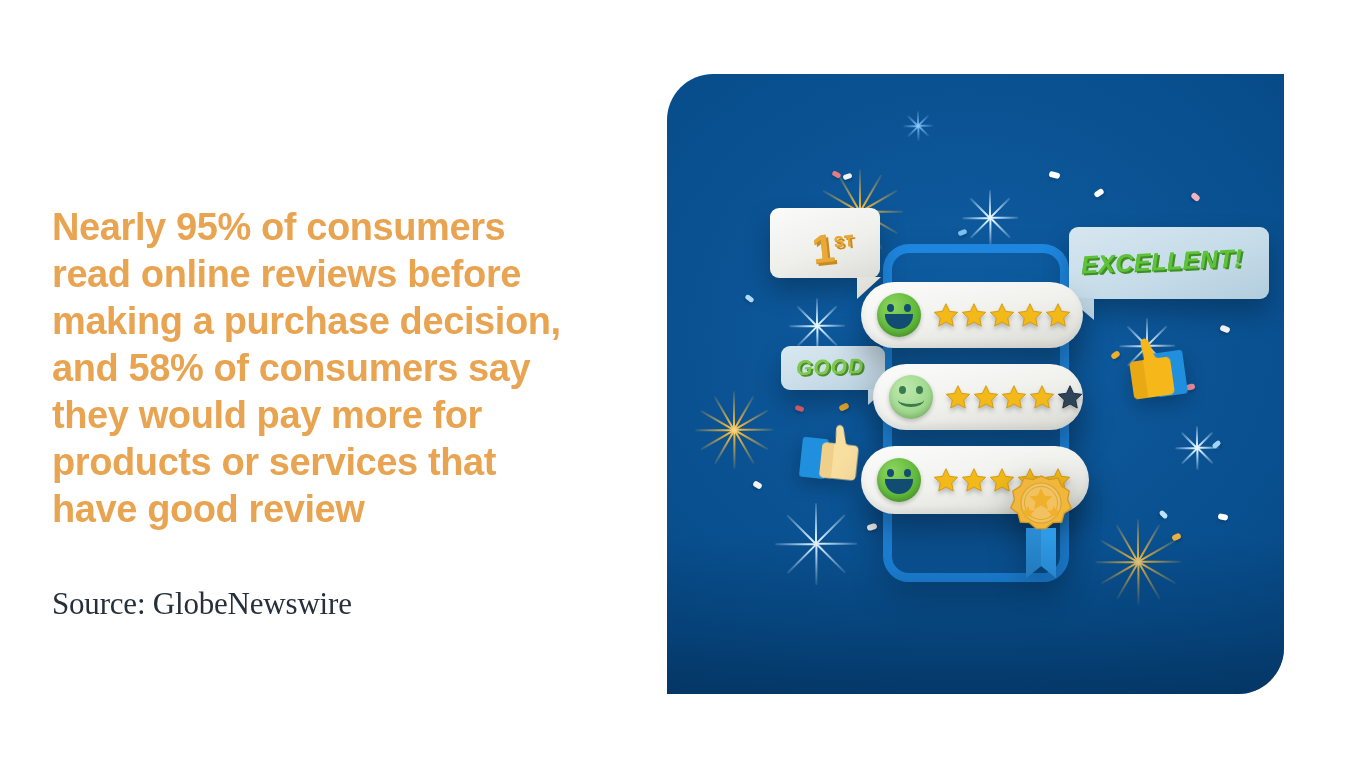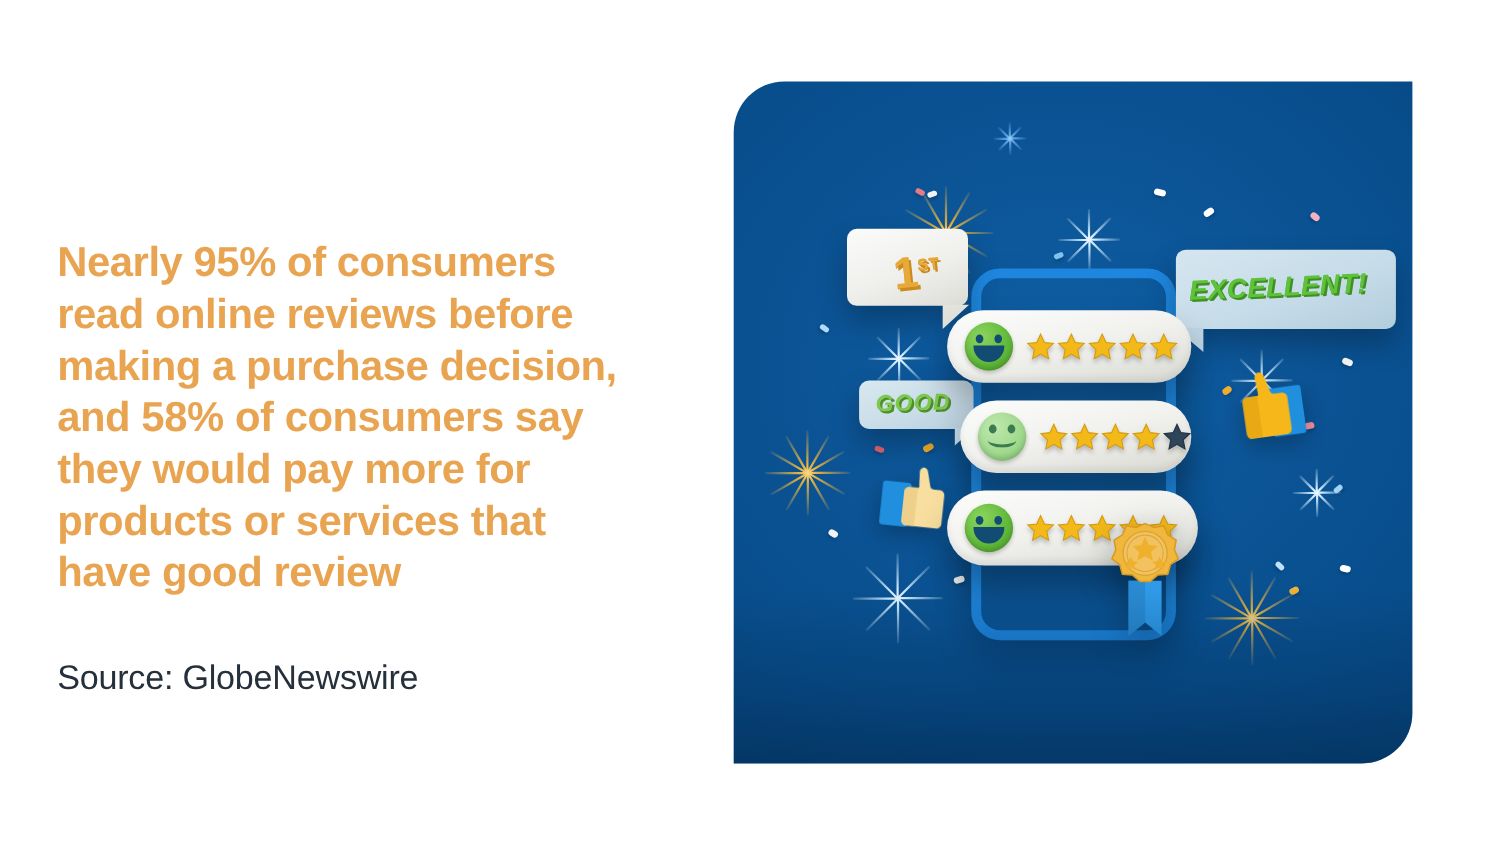--- a/index.html
+++ b/index.html
@@ -11,35 +11,35 @@
   }
   .page {
     position: relative;
     width: 1366px; height: 768px;
     background: #ffffff;
   }
 
   
   .text-col {
     position: absolute;
-    left: 52px; top: 216px;
+    left: 52px; top: 204px;
     width: 600px;
   }
   .headline {
     font-family: "Liberation Sans", sans-serif;
     font-weight: bold;
     font-size: 38px;
     line-height: 47px;
     color: #E8A451;
     letter-spacing: -0.4px;
     white-space: pre-line;
   }
   .source {
     margin-top: 52px;
-    font-family: Liberation Sans, sans-serif;
+    font-family: Liberation Serif, serif;
     font-weight: normal;
     font-size: 31px;
     line-height: 38px;
     color: #25303B;
     letter-spacing: -0.2px;
   }
 
   
   .art-panel {
     position: absolute;

